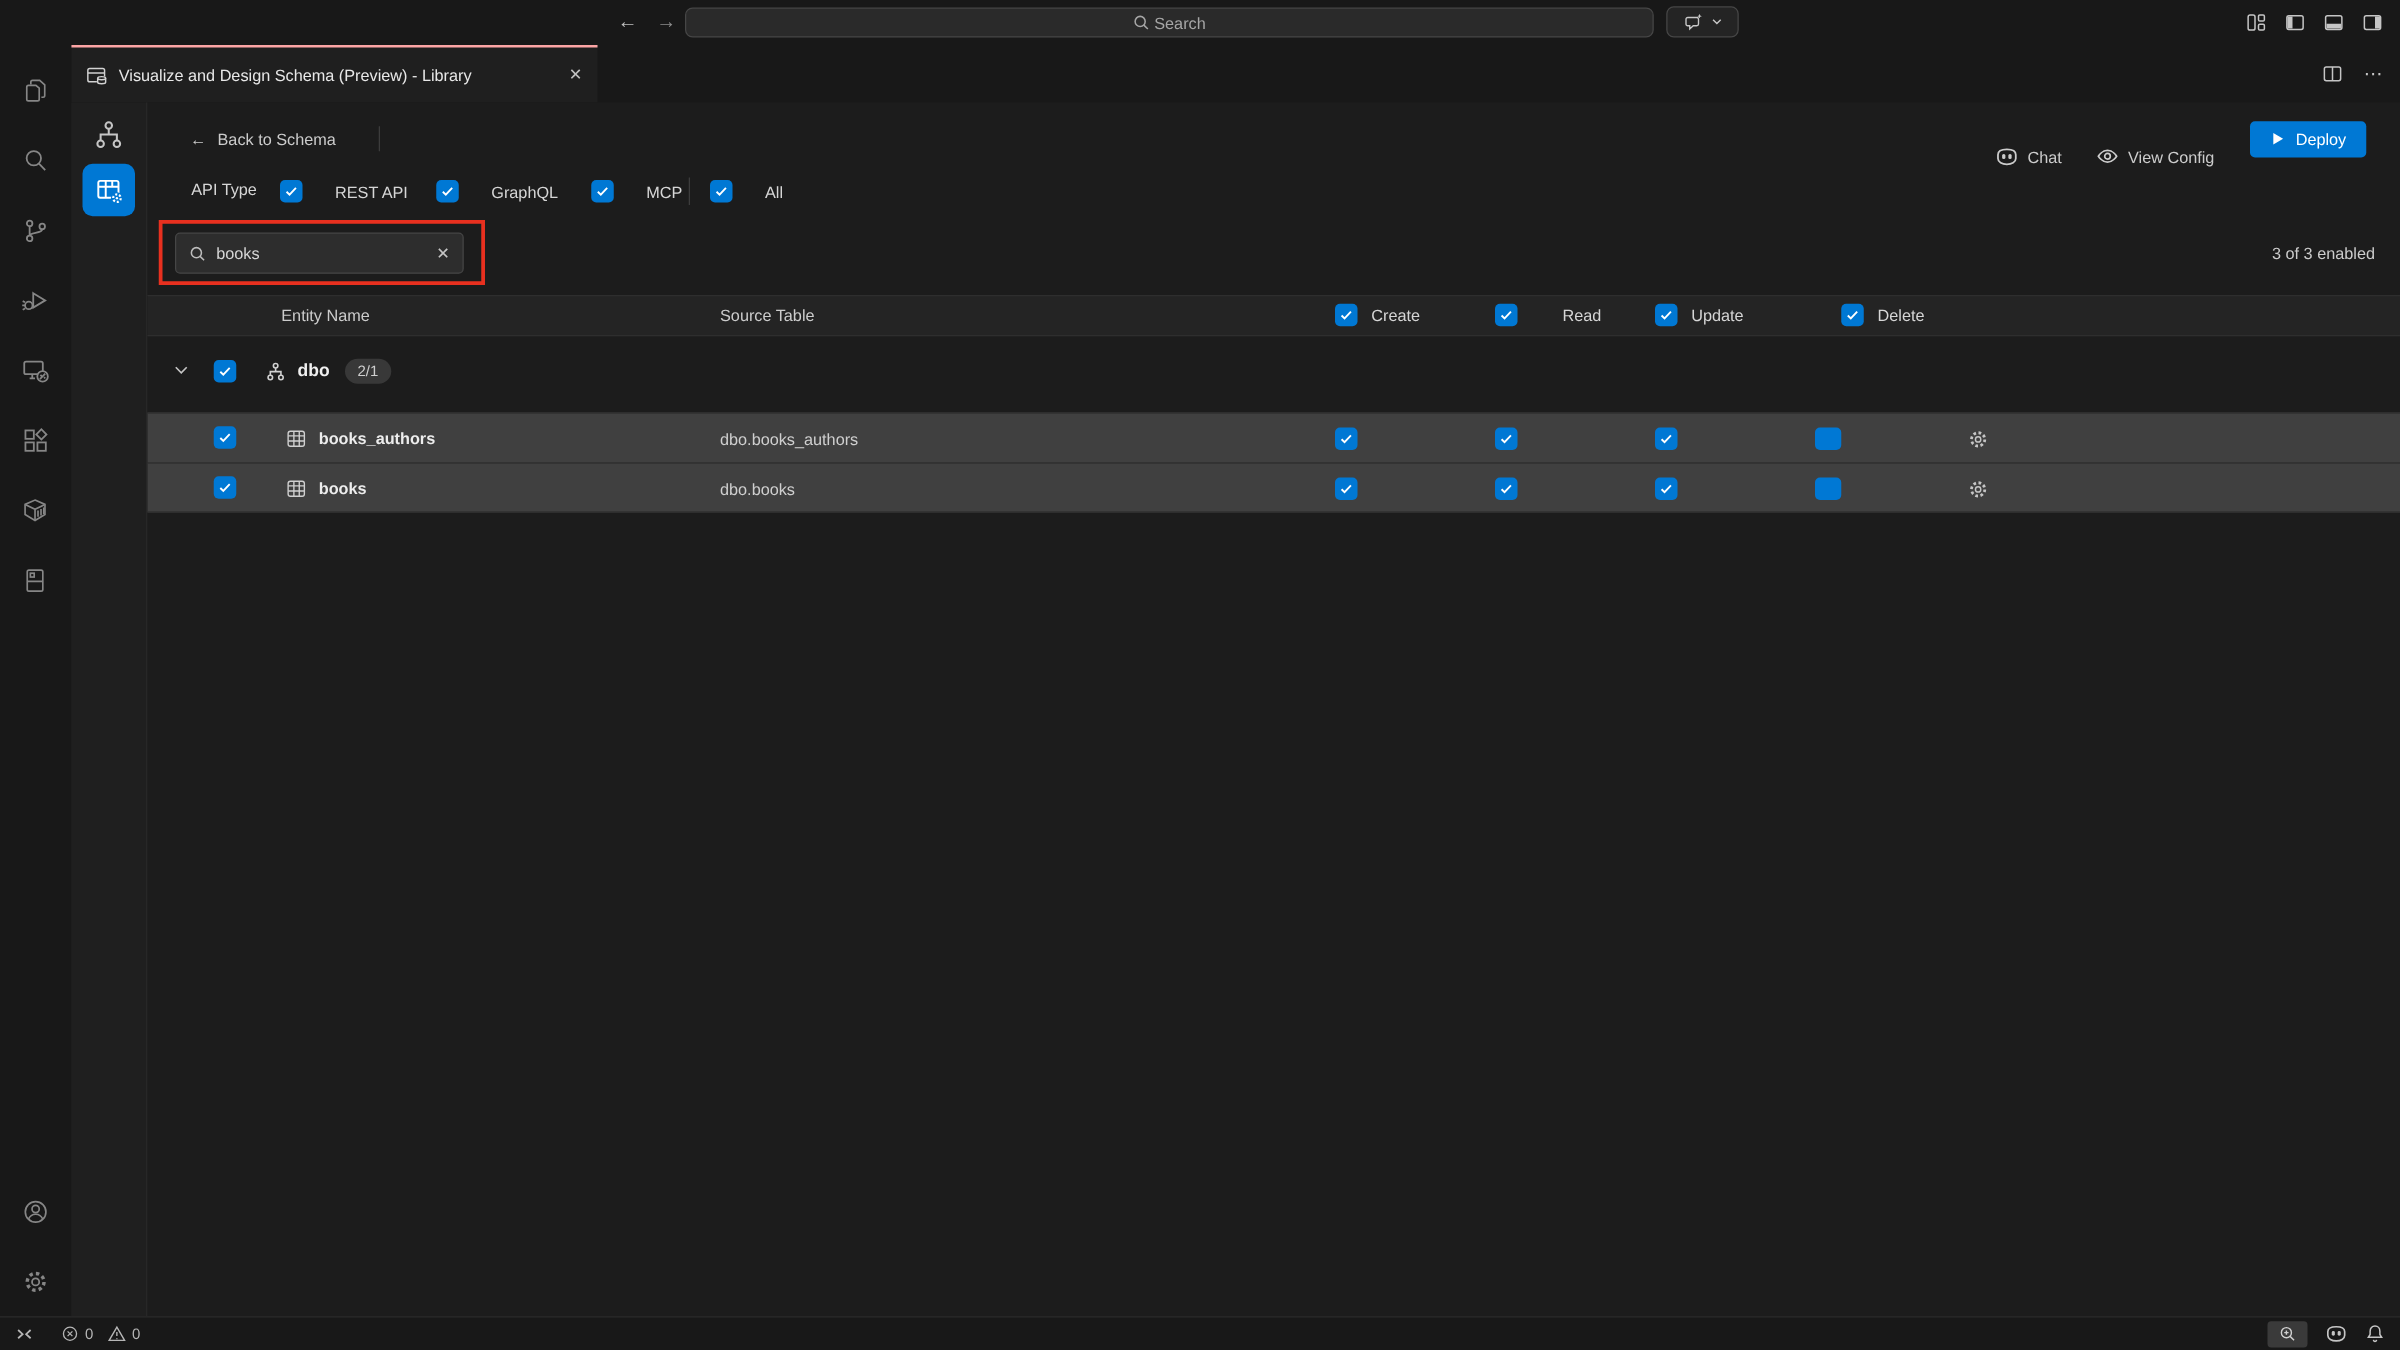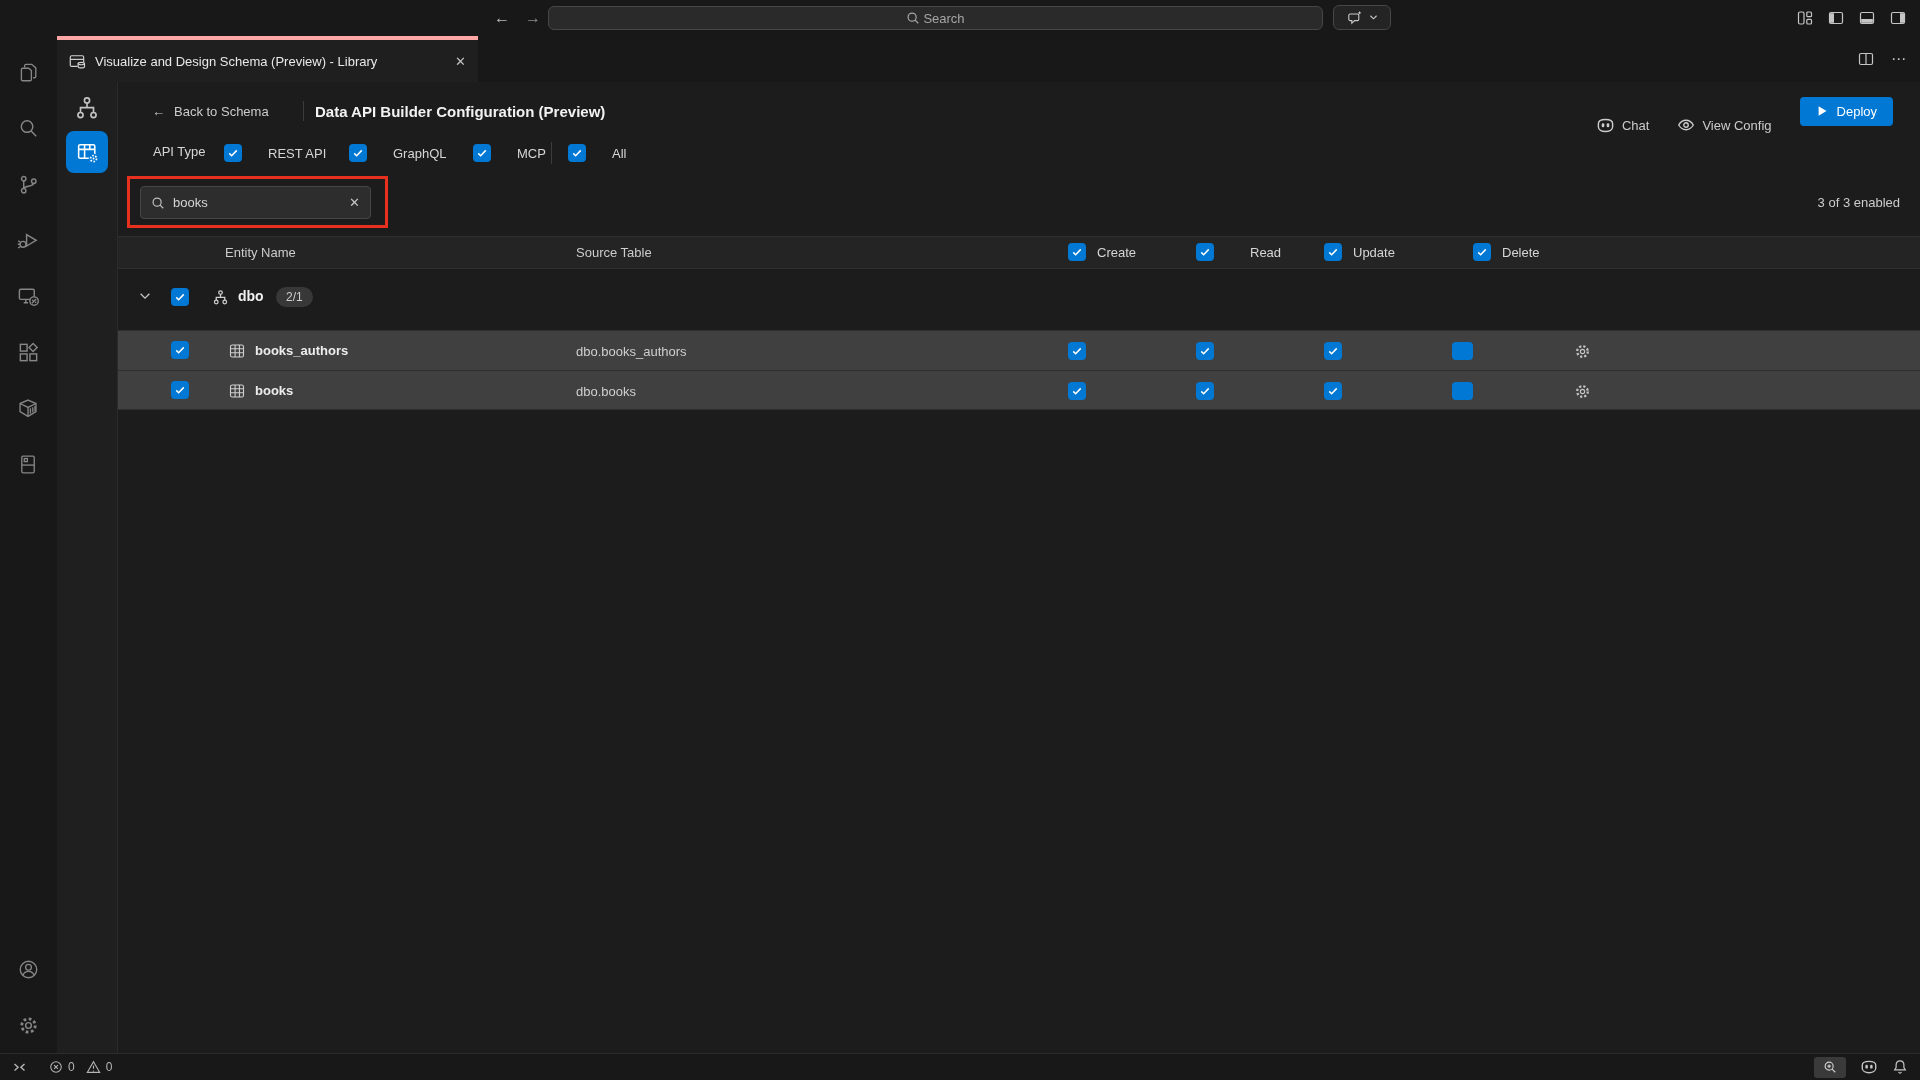--- a/index.html
+++ b/index.html
@@ -14,21 +14,21 @@
   .tb-search { position:absolute; left:548px; top:6px; width:775px; height:24px; background:#2a2a2a;
     border:1px solid #464646; border-radius:6px; display:flex; align-items:center; justify-content:center;
     gap:3px; color:#a6a6a6; font-size:13px; }
   .copilot-btn { position:absolute; left:1333px; top:5px; width:58px; height:25px; background:#242424;
     border:1px solid #464646; border-radius:6px; display:flex; align-items:center; justify-content:center; gap:6px; }
   .tb-right { position:absolute; right:14px; top:0; height:36px; display:flex; align-items:center; gap:15px; }
 
   
   .tabbar { position:absolute; left:57px; top:36px; width:1863px; height:46px; background:#181818; }
   .tab { position:absolute; left:0; top:0; width:421px; height:46px; background:#1f1f1f;
-    border-top:4px solid #fca5a5; display:flex; align-items:center; gap:9px; padding:4px 12px; }
+    border-top:2px solid #fca5a5; display:flex; align-items:center; gap:9px; padding:4px 12px; }
   .tab-label { color:#e8e8e8; font-size:13px; white-space:nowrap; }
   .tab-close { margin-left:auto; color:#c0c0c0; font-size:13px; }
   .tabbar-actions { position:absolute; right:14px; top:0; height:46px; display:flex; align-items:center; gap:17px; color:#c5c5c5; font-size:15px; }
 
   
   .activitybar { position:absolute; left:0; top:36px; width:57px; height:1017px; background:#181818;
     display:flex; flex-direction:column; align-items:center; padding-top:8px; }
   .ab-icon { width:57px; height:56px; display:flex; align-items:center; justify-content:center; }
   .ab-bottom { margin-top:auto; }
 
@@ -274,21 +274,20 @@
 </div>
 
 <div class="content">
 
   <div class="page-header">
     <div class="back-link">
       <span>←</span>
       <span>Back to Schema</span>
     </div>
     <div class="ph-divider"></div>
-    <div class="ph-title">Data API Builder Configuration (Preview)</div>
     <div class="ph-actions">
       <div class="ph-link">
         <span>
           <svg width="19" height="19" viewBox="0 0 16 16">
             <path d="M8 3c3.5 0 6 1 6 3.5v2.6c0 2.5-2.8 4-6 4s-6-1.5-6-4V6.5C2 4 4.5 3 8 3z" fill="none" stroke="#cccccc" stroke-width="1.2"></path>
             <rect x="4.8" y="6.1" width="2.2" height="3.3" rx="1.05" fill="#cccccc"></rect>
               <rect x="9" y="6.1" width="2.2" height="3.3" rx="1.05" fill="#cccccc"></rect>
           </svg>
         </span>
         <span>Chat</span>

